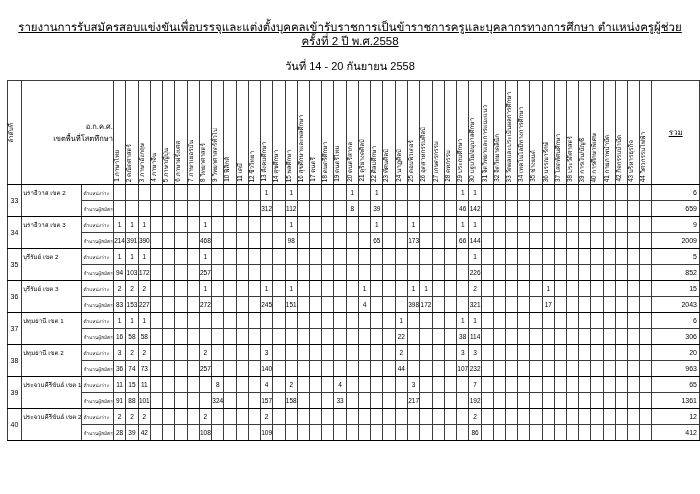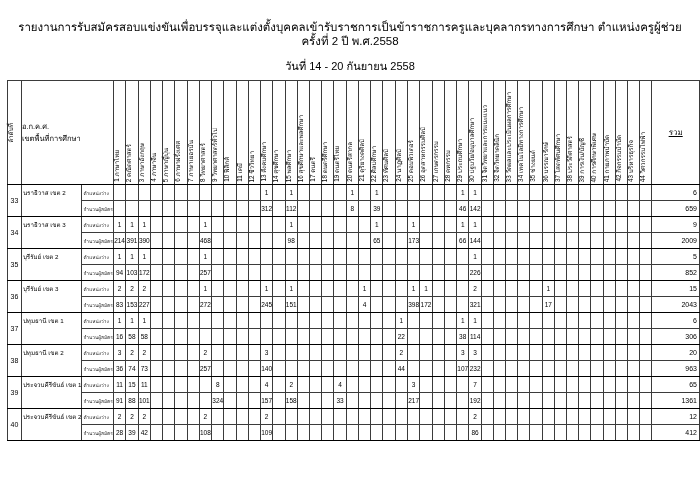--- a/index.html
+++ b/index.html
@@ -2,37 +2,37 @@
 <html><head>
 <meta charset="utf-8">
 <style>
   html,body{margin:0;padding:0;}
   body{
     width:700px;height:494px;background:#ffffff;color:#000;
     font-family:"Liberation Sans",sans-serif;position:relative;overflow:hidden;
   }
   .title{
     text-align:center;font-size:11.5px;line-height:1.2;margin:0;
-    padding-top:21px;padding-left:10px;padding-right:10px;
+    padding-top:21px;padding-left:10px;padding-right:10px;text-decoration:underline;
   }
   .subtitle{text-align:center;font-size:11px;margin:0;padding-top:8px;}
   .tablewrap{position:absolute;left:7px;top:80px;}
   table{border-collapse:collapse;table-layout:fixed;border:1.6px solid #000;}
   th,td{border:0.8px solid #3b3b3b;padding:0;box-sizing:border-box;}
   thead th{
     height:104px;position:relative;font-weight:normal;background:#fff;
     border-bottom:1.6px solid #000;
   }
   .vtext{
     position:absolute;bottom:2px;left:0;right:0;margin:auto;
     writing-mode:vertical-rl;transform:rotate(180deg);
     font-size:6.3px;line-height:1;white-space:nowrap;
   }
   .vmid{bottom:auto;top:50%;transform:translateY(-50%) rotate(180deg);}
-  .corner-h{vertical-align:middle;text-align:left;}
+  .corner-h{vertical-align:middle;text-align:right;}
   .corner-h div{font-size:7.5px;line-height:1.5;}
   .total-h{vertical-align:middle;text-align:center;font-size:8px;text-decoration:underline;}
   tbody td{
     height:16px;font-size:6.5px;text-align:center;
     overflow:hidden;white-space:nowrap;vertical-align:middle;
   }
   td.seq{font-size:7px;text-align:center;border-bottom:1.5px solid #000;}
   td.district{
     font-size:6.2px;text-align:left;padding-left:1px;vertical-align:top;
     padding-top:3px;border-bottom:1.5px solid #000;
@@ -99,21 +99,21 @@
         <col style="width: 12.4px;">
         <col style="width: 48px;">
       </colgroup>
     <thead>
       <tr id="header-row">
         <th>
           <span class="vtext vmid">ลำดับที่</span>
         </th>
         <th class="corner-h" colspan="2">
           <div>อ.ก.ค.ศ.</div>
-          <div>เขตพื้นที่การศึกษา</div>
+          <div>เขตพื้นที่โสตทึกษา</div>
         </th>
         <th>
             <span class="vtext">1 ภาษาไทย</span>
           </th>
           <th>
             <span class="vtext">2 คณิตศาสตร์</span>
           </th>
           <th>
             <span class="vtext">3 ภาษาอังกฤษ</span>
           </th>

